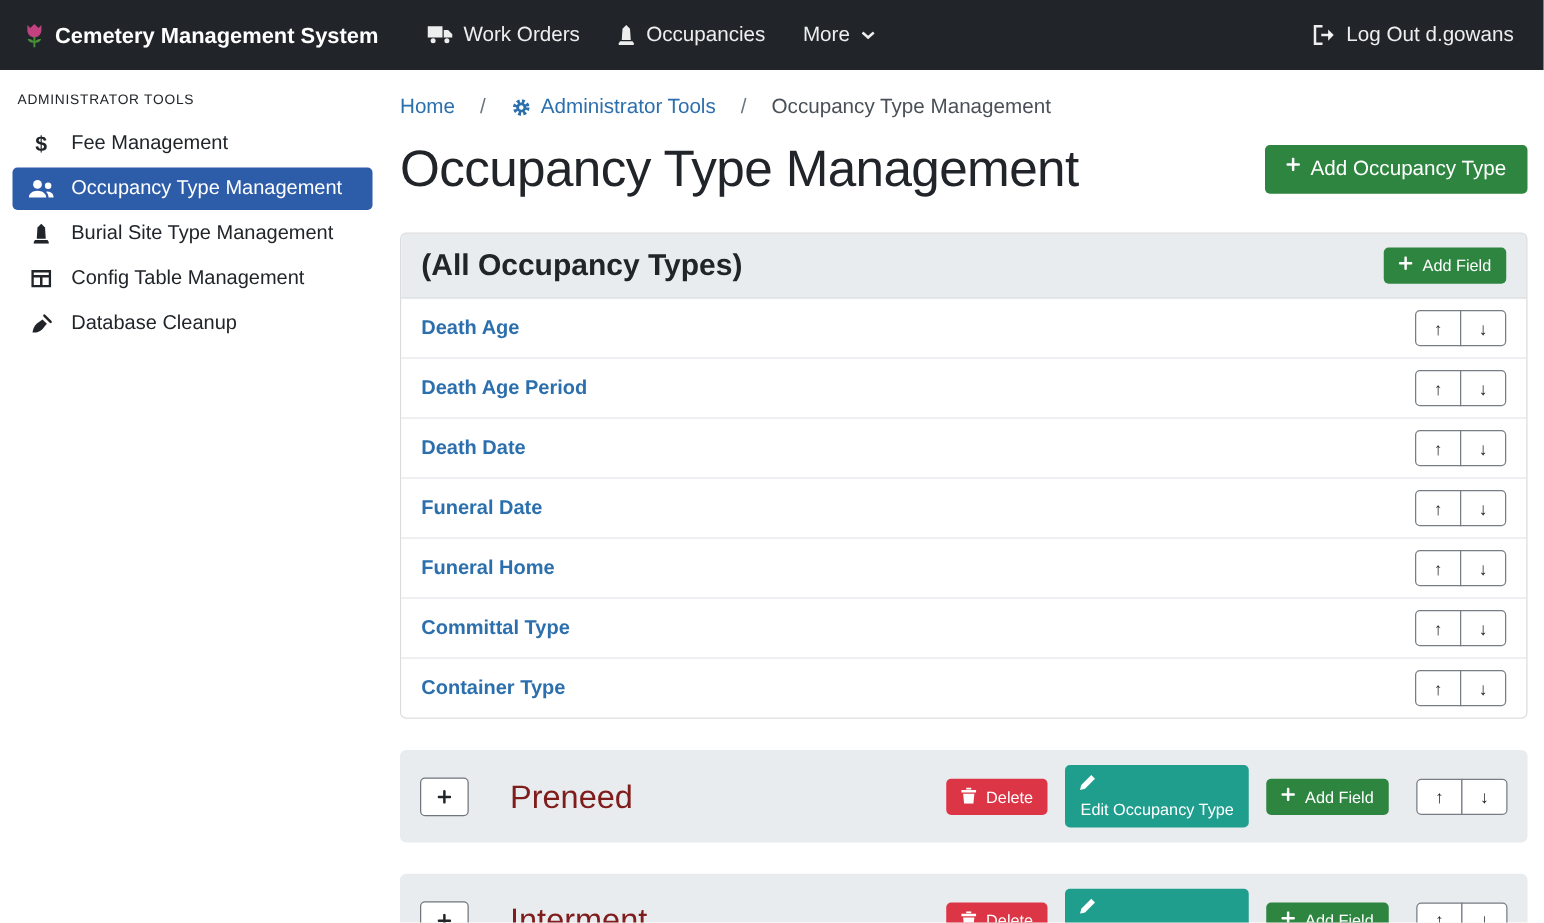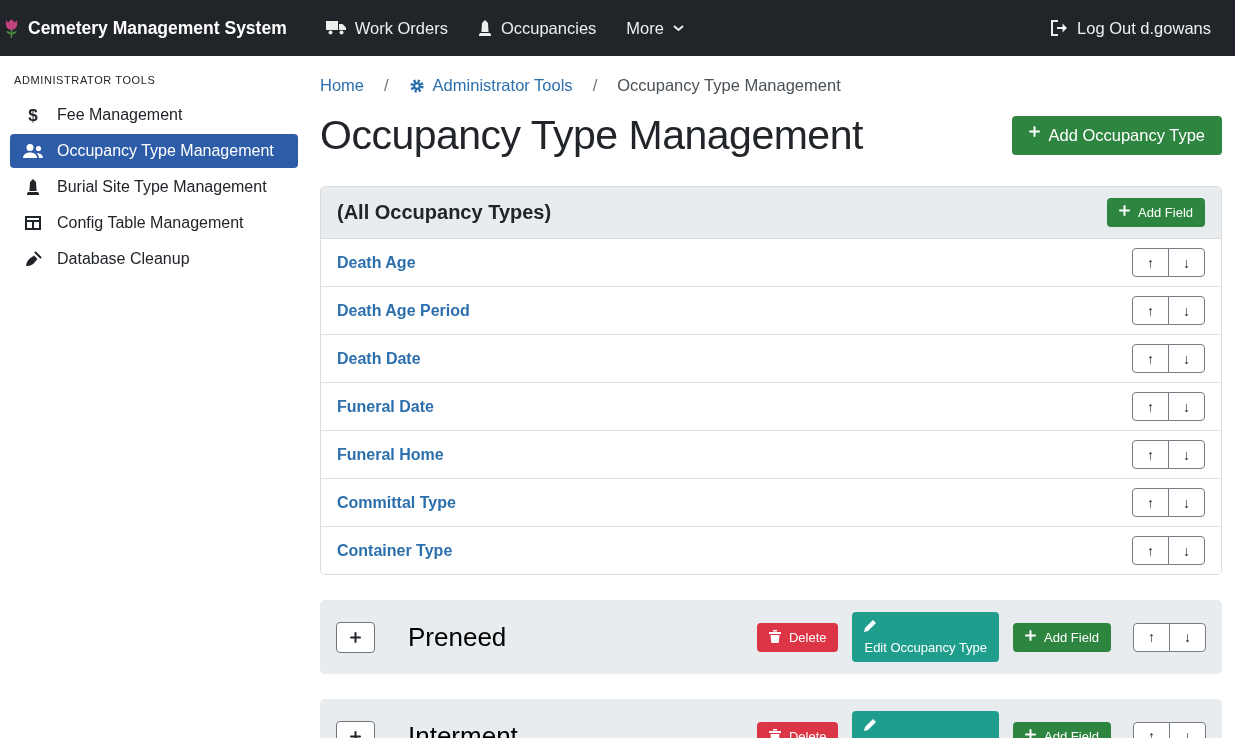--- a/index.html
+++ b/index.html
@@ -14,21 +14,21 @@
   *{box-sizing:border-box;}
   html,body{margin:0;padding:0;}
   body{
     width:1235px;height:738px;overflow:hidden;background:#fff;
     font-family:"Liberation Sans", sans-serif;color:#212529;
   }
   .icon{display:inline-flex;align-items:center;justify-content:center;line-height:1;}
   button{font-family:inherit;}
 
   
-  .navbar{height:56px;background:var(--navbar-bg);display:flex;align-items:center;padding:0 24px 0 4px;}
+  .navbar{height:56px;background:var(--navbar-bg);display:flex;align-items:center;padding:0 24px 0 20px;}
   .brand{display:flex;align-items:center;gap:9px;color:#fff;font-weight:700;font-size:17.5px;margin-right:24px;text-decoration:none;cursor:pointer;}
   .nav-link{display:flex;align-items:center;gap:9px;color:rgba(255,255,255,.92);font-size:16.5px;padding:0 15px;height:64px;text-decoration:none;cursor:pointer;}
   .nav-link .icon{color:rgba(255,255,255,.92);}
   .logout{margin-left:auto;padding-right:0;}
 
   
   .content{display:flex;align-items:flex-start;}
   .sidebar{width:308px;flex:0 0 308px;padding-top:10px;}
   .sidebar-header{font-size:11px;color:#212529;letter-spacing:.6px;padding:8px 14px 10px;}
   .side-item{display:flex;align-items:center;gap:13px;margin:2px 10px;padding:8px 12px;border-radius:4px;font-size:16px;color:#212529;text-decoration:none;cursor:pointer;}
@@ -59,29 +59,29 @@
   .btn-red{background:var(--red);}
 
   .btn-group{display:inline-flex;}
   .btn-arrow{width:37px;height:29px;background:#fff;border:1px solid #767d84;color:#212529;font-size:14px;display:inline-flex;align-items:center;justify-content:center;cursor:pointer;padding:0;}
   .btn-arrow.first{border-radius:4px 0 0 4px;}
   .btn-arrow.last{border-radius:0 4px 4px 0;margin-left:-1px;}
 
   
   .card{border:1px solid rgba(0,0,0,.14);border-radius:5px;overflow:hidden;}
   .card-header{background:var(--gray-bg);display:flex;align-items:center;justify-content:space-between;padding:11px 16px;border-bottom:1px solid #d8dcdf;}
-  .card-title{font-size:20px;font-weight:600;}
+  .card-title{font-size:24px;font-weight:600;}
   .field-row{display:flex;align-items:center;justify-content:space-between;padding:9px 16px;border-bottom:1px solid #dee2e6;background:#fff;}
   .field-row:last-child{border-bottom:none;}
   .field-link{color:var(--link-blue);font-weight:700;font-size:16px;text-decoration:none;cursor:pointer;}
 
   
   .section-bar{margin-top:25px;background:var(--gray-bg);border-radius:5px;display:flex;align-items:center;padding:12px 16px;}
   .expand-btn{width:39px;height:31px;background:#fff;border:1px solid #6f767d;border-radius:4px;display:inline-flex;align-items:center;justify-content:center;color:#212529;cursor:pointer;}
-  .section-title{font-size:26px;color:#000000;margin-left:33px;line-height:1.2;}
+  .section-title{font-size:26px;color:#7f1d1d;margin-left:33px;line-height:1.2;}
   .section-actions{margin-left:auto;display:flex;align-items:center;gap:14px;}
   .btn-group.gapped{margin-left:8px;}
 </style>
 </head>
 <body>
 
 <nav class="navbar">
   <a class="brand">
     <span class="icon">
         <svg width="15" height="21" viewBox="0 0 16 22">

